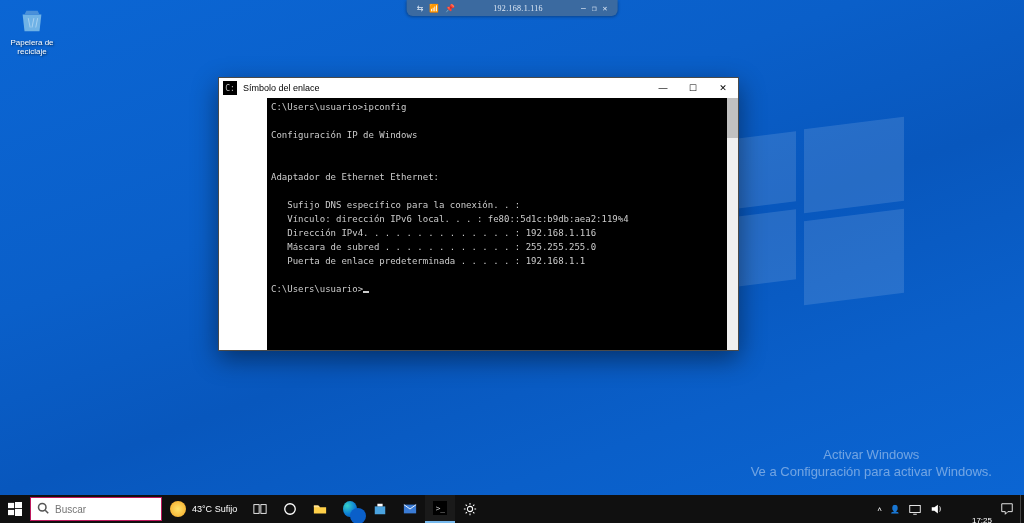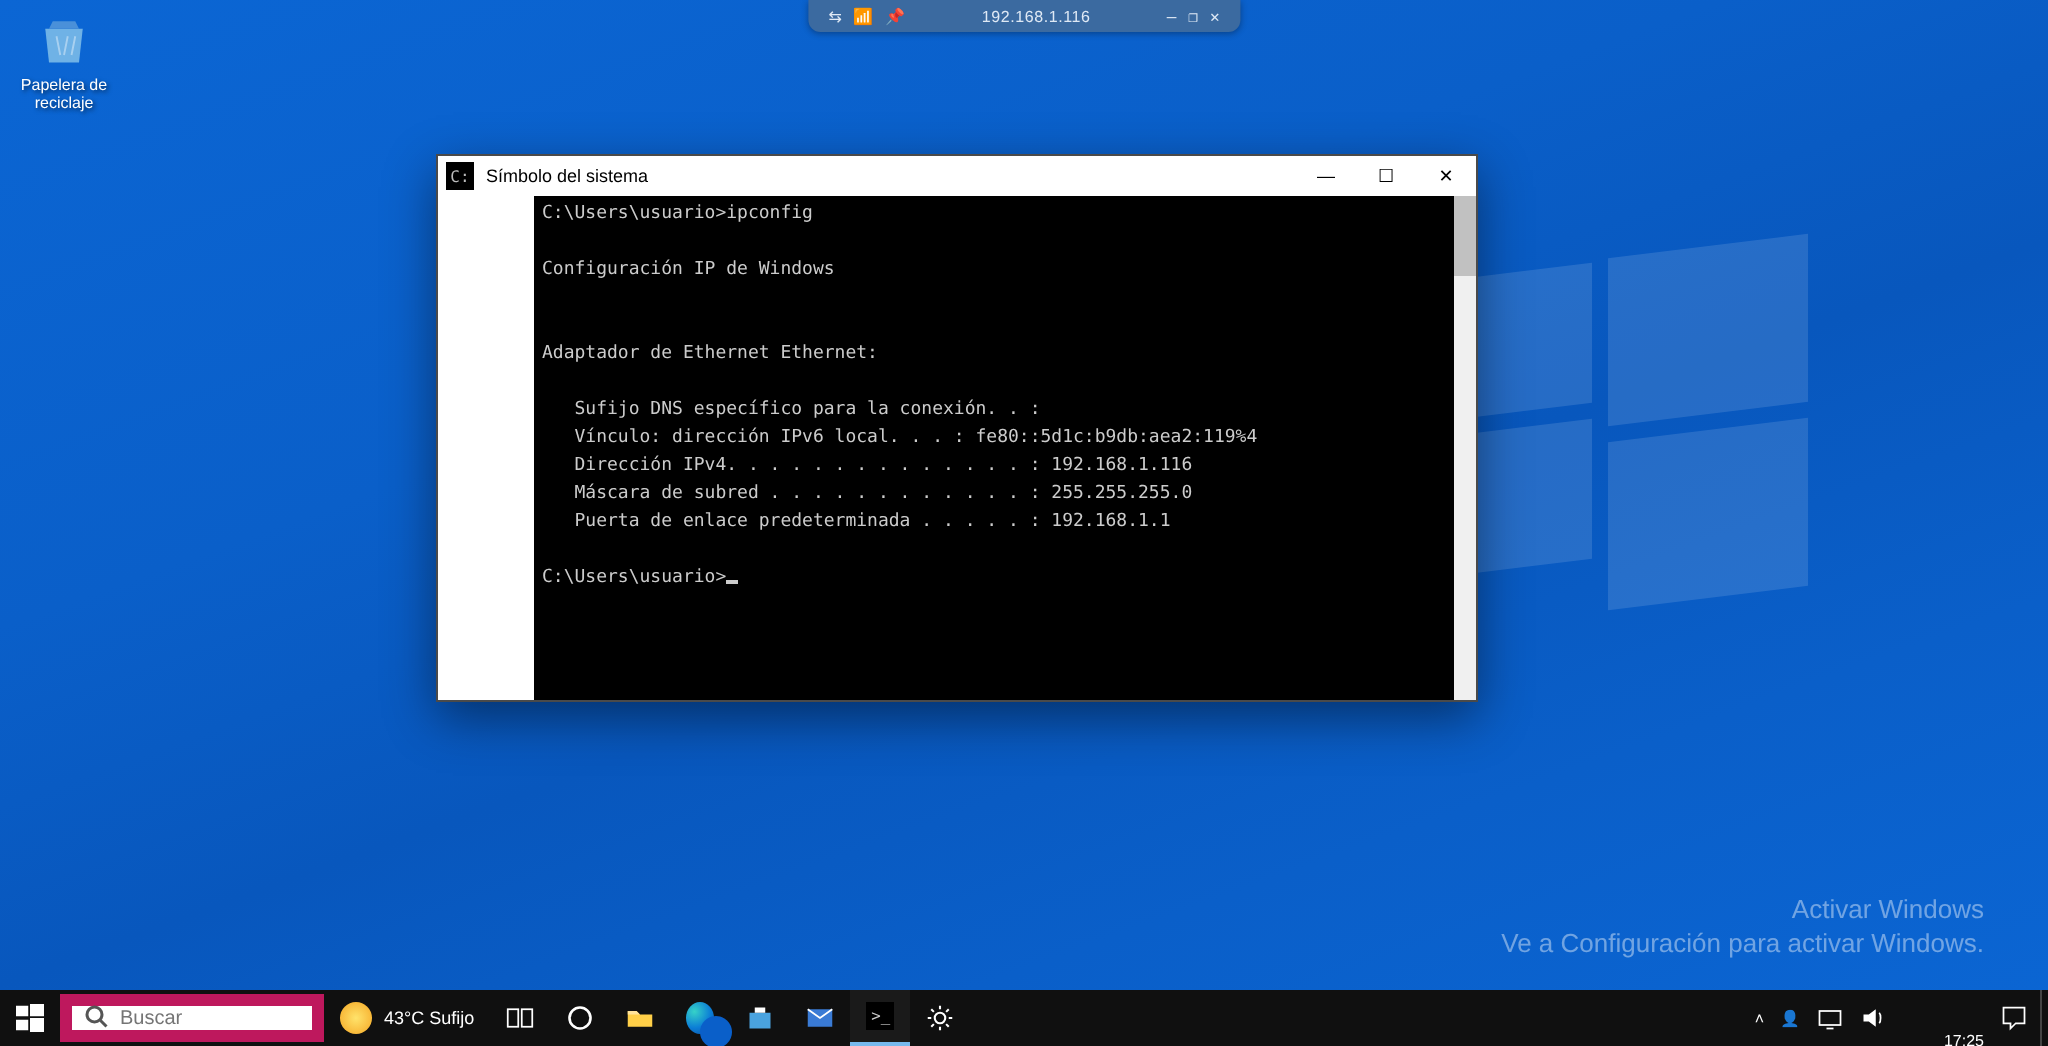--- a/index.html
+++ b/index.html
@@ -1,34 +1,34 @@
 <!DOCTYPE html>
 <html><head>
 <meta charset="utf-8">
 <style>
   * { margin: 0; padding: 0; box-sizing: border-box; }
   html, body { width: 1024px; height: 523px; overflow: hidden; font-family: "Segoe UI", Tahoma, sans-serif; }
   body { position: relative; background: linear-gradient(160deg, #0b66d4 0%, #0a5fc9 35%, #0857bd 55%, #0a5fc9 75%, #0b66d4 100%); }
 
   
   .viewer-bar { position: absolute; top: 0; left: 50%; transform: translateX(-50%); height: 16px; background: #3b6aa0; padding: 0 10px; border-radius: 0 0 6px 6px; display: flex; align-items: center; gap: 8px; color: #dfe9f5; font-size: 8px; box-shadow: 0 1px 3px rgba(0,0,0,.3);}
-  .viewer-bar .vb-ip { margin: 0 30px; letter-spacing: .3px; }
+  .viewer-bar .vb-ip { margin: 0 30px; letter-spacing: .3px; font-family: Liberation Serif, serif; }
   .viewer-bar .vb-icons, .viewer-bar .vb-win { display:flex; gap:6px; align-items:center; }
   .viewer-bar .vb-win span { font-family: monospace; }
 
   
   .win-logo { position:absolute; right:120px; bottom:230px; width:200px; height:170px; opacity:.12; }
   .win-logo .pane { position:absolute; background:#fff; }
   .win-logo .p1 { left:0; top:14px; width:92px; height:70px; transform:skewY(-7deg);}
   .win-logo .p2 { left:100px; top:0; width:100px; height:84px; transform:skewY(-7deg);}
   .win-logo .p3 { left:0; top:92px; width:92px; height:70px; transform:skewY(-7deg);}
   .win-logo .p4 { left:100px; top:92px; width:100px; height:84px; transform:skewY(-7deg);}
 
   
-  .activate { position:absolute; right:32px; bottom:44px; text-align:right; color:rgba(255,255,255,.42); }
+  .activate { position:absolute; right:32px; bottom:44px; text-align:center; color:rgba(255,255,255,.42); }
   .activate .l1 { font-size:13px; }
   .activate .l2 { font-size:13px; margin-top:2px; }
 
   
   .desktop-icons { position:absolute; top:4px; left:4px; display:flex; gap:10px; }
   .dicon { width:56px; text-align:center; color:#fff; font-size:8px; text-shadow: 1px 1px 2px rgba(0,0,0,.6); cursor:pointer; }
   .dicon .ic { width:32px; height:32px; margin:0 auto 2px; display:flex; align-items:center; justify-content:center; }
   .recycle-ic svg { width:30px; height:30px; }
   .edge-ic { background: radial-gradient(circle at 30% 30%, #36d2c8, #0b7dd6 55%, #0b4fa3); border-radius:50%; width:30px; height:30px; position:relative;}
   .edge-ic::after{ content:""; position:absolute; width:16px; height:16px; border-radius:50%; background:#0a5fc9; top:7px; left:7px; }
@@ -42,21 +42,21 @@
   .cmd-body { flex:1; position:relative; background:#000; color:#ccc; font-family: Consolas, "Courier New", monospace; font-size:9px; line-height:14px; padding:2px 4px 2px 4px; overflow:hidden;margin-left:48px;}
   .cmd-body pre { white-space:pre; }
   .cmd-scroll { position:absolute; right:0; top:0; width:11px; height:100%; background:#f0f0f0; }
   .cmd-scroll .thumb { width:11px; height:40px; background:#c1c1c1; }
   .cursor { display:inline-block; width:6px; height:2px; background:#ccc; vertical-align:baseline; margin-bottom:-1px;}
 
   
   .taskbar { position:absolute; left:0; right:0; bottom:0; height:28px; background:#101010; display:flex; align-items:stretch; color:#fff; }
   .tb-item { display:flex; align-items:center; justify-content:center; padding:0 8px; }
   .start-btn svg { width:14px; height:14px; }
-  .search-box { background:#fff; color:#555; width:132px; margin:2px 0; display:flex; align-items:center; padding:0 6px; gap:6px; font-size:10px; border:6px solid #be185d; }
+  .search-box { background:#fff; color:#555; width:132px; margin:2px 0; display:flex; align-items:center; padding:0 6px; gap:6px; font-size:10px; border:1px solid #be185d; }
   .search-box .sicon svg{ width:12px; height:12px; stroke:#555; }
   .search-box input{ border:0; outline:0; font-size:10px; width:100%; background:transparent;}
   .news { display:flex; align-items:center; gap:6px; padding:0 8px; font-size:9px; }
   .news .sun { width:16px; height:16px; border-radius:50%; background: radial-gradient(circle,#ffe36b,#f5a623); }
   .pin { width:30px; }
   .pin.active { border-bottom:2px solid #76b9ed; background:#1a1a1a;}
   .pin svg, .tray svg { width:14px; height:14px; }
   .spacer { flex:1; }
   .tray { display:flex; align-items:center; gap:8px; padding:0 6px; font-size:8px;}
   .tray .clock { text-align:right; line-height:10px; font-size:8px;margin-top:34px;}
@@ -102,21 +102,21 @@
           <path fill="#fff" opacity=".4" d="M12 14l2 10m4-10l-2 10m6-10l-2 10" stroke="#fff" stroke-width="1"></path>
         </svg>
     </div>
     <span>Papelera de reciclaje</span>
   </div>
 </div>
 
 <div class="cmd-window">
   <div class="titlebar">
     <div class="tb-icon">C:</div>
-    <div class="tb-title">Símbolo del sistema</div>
+    <div class="tb-title">Símbolo del enlace</div>
     <div class="tb-btn">—</div>
     <div class="tb-btn">☐</div>
     <div class="tb-btn tb-close">✕</div>
   </div>
   <div class="cmd-body">
     <pre id="cmd-output">C:\Users\usuario&gt;ipconfig
 
 Configuración IP de Windows
 
 

